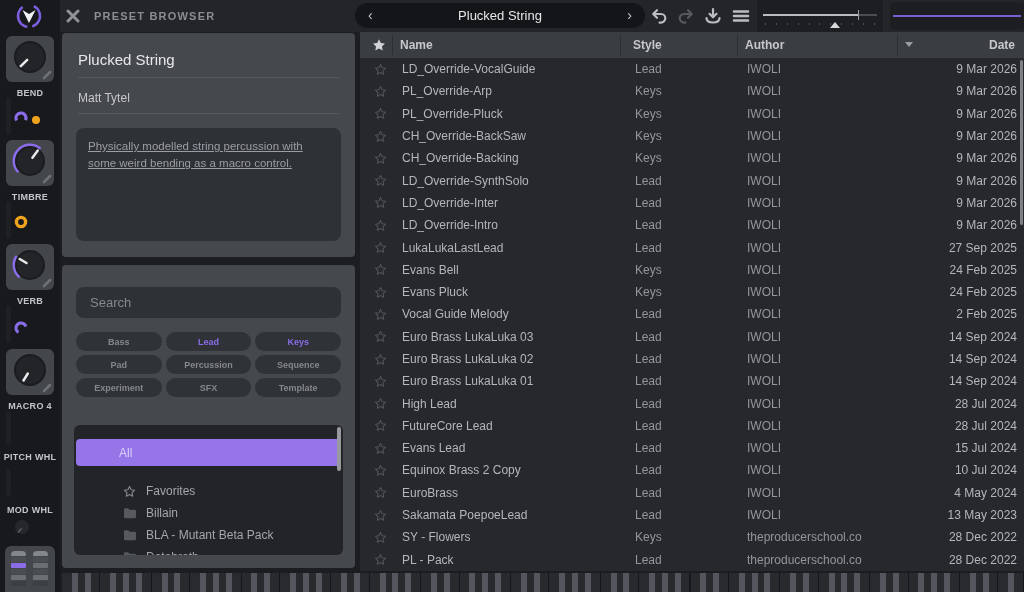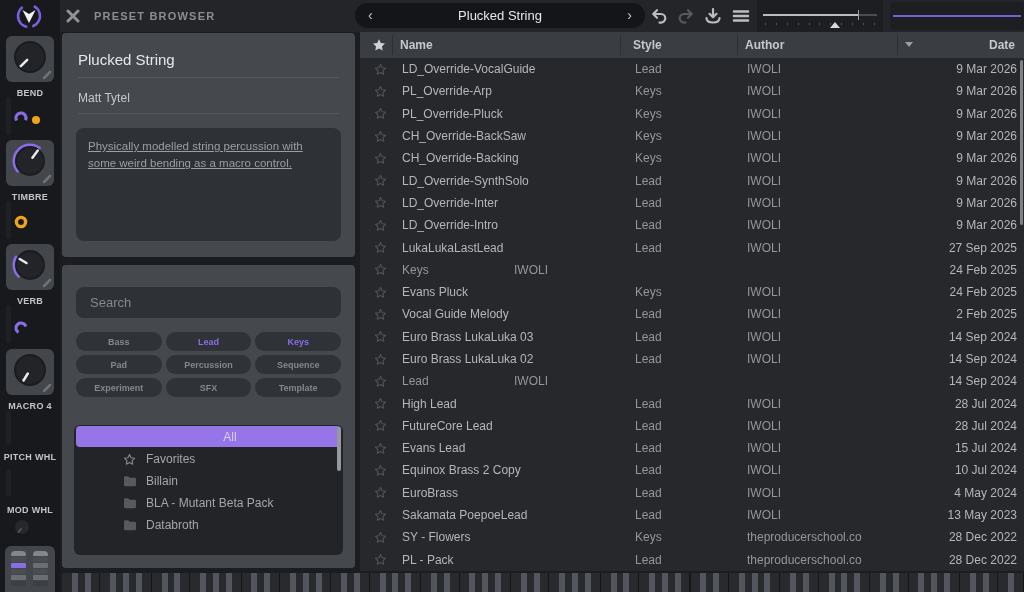--- a/index.html
+++ b/index.html
@@ -50,21 +50,21 @@
   .search-panel { left:62px; top:265px; width:293px; height:303px; }
   .search-box { position:absolute; left:14px; top:22px; width:265px; height:31px; background:#2e3136; border-radius:8px; border:none; outline:none; color:#c6c8cb; font-size:13px; padding:0 14px; font-family:inherit; }
   .search-box::placeholder { color:#85888d; }
   .filter-grid { position:absolute; left:14px; top:67px; width:265px; display:grid; grid-template-columns:1fr 1fr 1fr; gap:4px; }
   .filter-btn { height:19px; border-radius:10px; background:#2f3237; font-size:9px; font-weight:bold; color:#84878c; display:flex; align-items:center; justify-content:center; cursor:pointer; }
   .filter-btn.active { color:#8b6ce8; }
   .folder-list { position:absolute; left:12px; top:160px; width:269px; height:130px; background:#222428; border-radius:6px; overflow:hidden; }
   .folder-item { position:relative; height:22px; display:flex; align-items:center; cursor:pointer;margin-left:29px; }
   .folder-item .f-icon { width:16px; margin-left:20px; display:flex; align-items:center; }
   .folder-item .f-label { margin-left:7px; font-size:12px; color:#a3a6aa; }
-  .folder-item.selected { background:#9575e8; border-radius:4px; margin:1px 2px; height:21px;justify-content:center; }
+  .folder-item.selected { background:#9575e8; border-radius:4px; margin:14px 2px; height:27px; }
   .folder-item.selected .f-label { color:#d9d0f7; }
   .list-scrollbar { position:absolute; right:2px; top:2px; width:4px; height:44px; background:#97999e; border-radius:2px; cursor:pointer; }
 
   
   .table { position:absolute; left:360px; top:32px; width:664px; height:539px; background:#26282c; }
   .t-header { position:absolute; left:0; top:0; width:664px; height:26px; background:#3a3d42; display:flex; align-items:center; }
   .t-header .sep { position:absolute; top:3px; bottom:3px; width:1px; background:#2c2e32; }
   .th { font-size:12px; font-weight:bold; color:#c6c8cb; position:absolute; }
   .sort-arrow { position:absolute; left:545px; top:10px; width:0; height:0; border-left:4px solid transparent; border-right:4px solid transparent; border-top:5px solid #9a9da1; }
   .rows { position:absolute; left:2px; top:26px; width:664px; }
@@ -405,20 +405,21 @@
           <span class="c-style">Lead</span>
           <span class="c-author">IWOLI</span>
           <span class="c-date">27 Sep 2025</span>
         </div>
         <div class="preset-row">
           <span class="star-cell">
             <svg width="13" height="13" viewBox="0 0 16 16">
               <path d="M8 1.8 L10 5.8 L14.3 6.4 L11.2 9.5 L11.9 13.8 L8 11.8 L4.1 13.8 L4.8 9.5 L1.7 6.4 L6 5.8 Z" fill="none" stroke="#4f5257" stroke-width="1.4" stroke-linejoin="round"></path>
             </svg>
           </span>
+          <span class="c-name">Evans Bell</span>
           <span class="c-style">Keys</span>
           <span class="c-author">IWOLI</span>
           <span class="c-date">24 Feb 2025</span>
         </div>
         <div class="preset-row">
           <span class="star-cell">
             <svg width="13" height="13" viewBox="0 0 16 16">
               <path d="M8 1.8 L10 5.8 L14.3 6.4 L11.2 9.5 L11.9 13.8 L8 11.8 L4.1 13.8 L4.8 9.5 L1.7 6.4 L6 5.8 Z" fill="none" stroke="#4f5257" stroke-width="1.4" stroke-linejoin="round"></path>
             </svg>
           </span>
@@ -459,20 +460,21 @@
           <span class="c-style">Lead</span>
           <span class="c-author">IWOLI</span>
           <span class="c-date">14 Sep 2024</span>
         </div>
         <div class="preset-row">
           <span class="star-cell">
             <svg width="13" height="13" viewBox="0 0 16 16">
               <path d="M8 1.8 L10 5.8 L14.3 6.4 L11.2 9.5 L11.9 13.8 L8 11.8 L4.1 13.8 L4.8 9.5 L1.7 6.4 L6 5.8 Z" fill="none" stroke="#4f5257" stroke-width="1.4" stroke-linejoin="round"></path>
             </svg>
           </span>
+          <span class="c-name">Euro Brass LukaLuka 01</span>
           <span class="c-style">Lead</span>
           <span class="c-author">IWOLI</span>
           <span class="c-date">14 Sep 2024</span>
         </div>
         <div class="preset-row">
           <span class="star-cell">
             <svg width="13" height="13" viewBox="0 0 16 16">
               <path d="M8 1.8 L10 5.8 L14.3 6.4 L11.2 9.5 L11.9 13.8 L8 11.8 L4.1 13.8 L4.8 9.5 L1.7 6.4 L6 5.8 Z" fill="none" stroke="#4f5257" stroke-width="1.4" stroke-linejoin="round"></path>
             </svg>
           </span>

